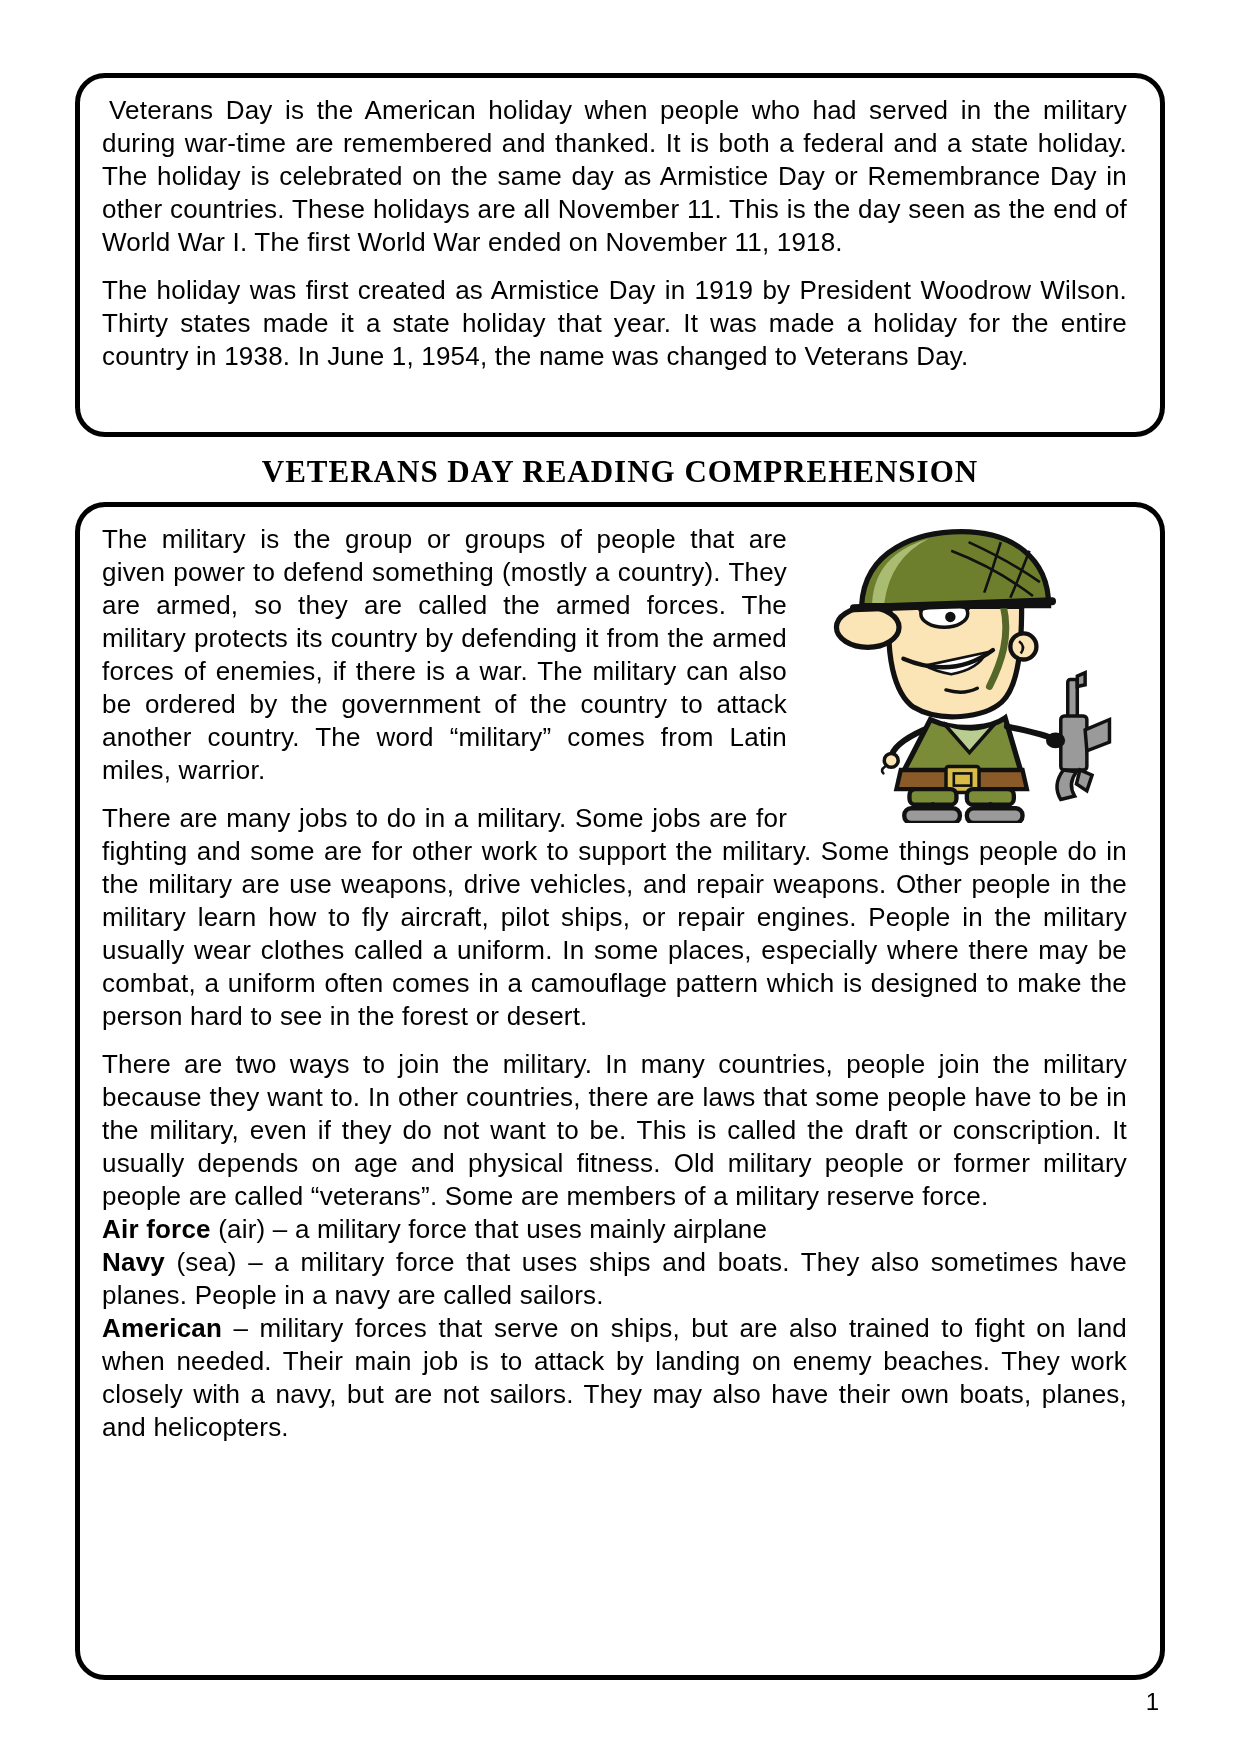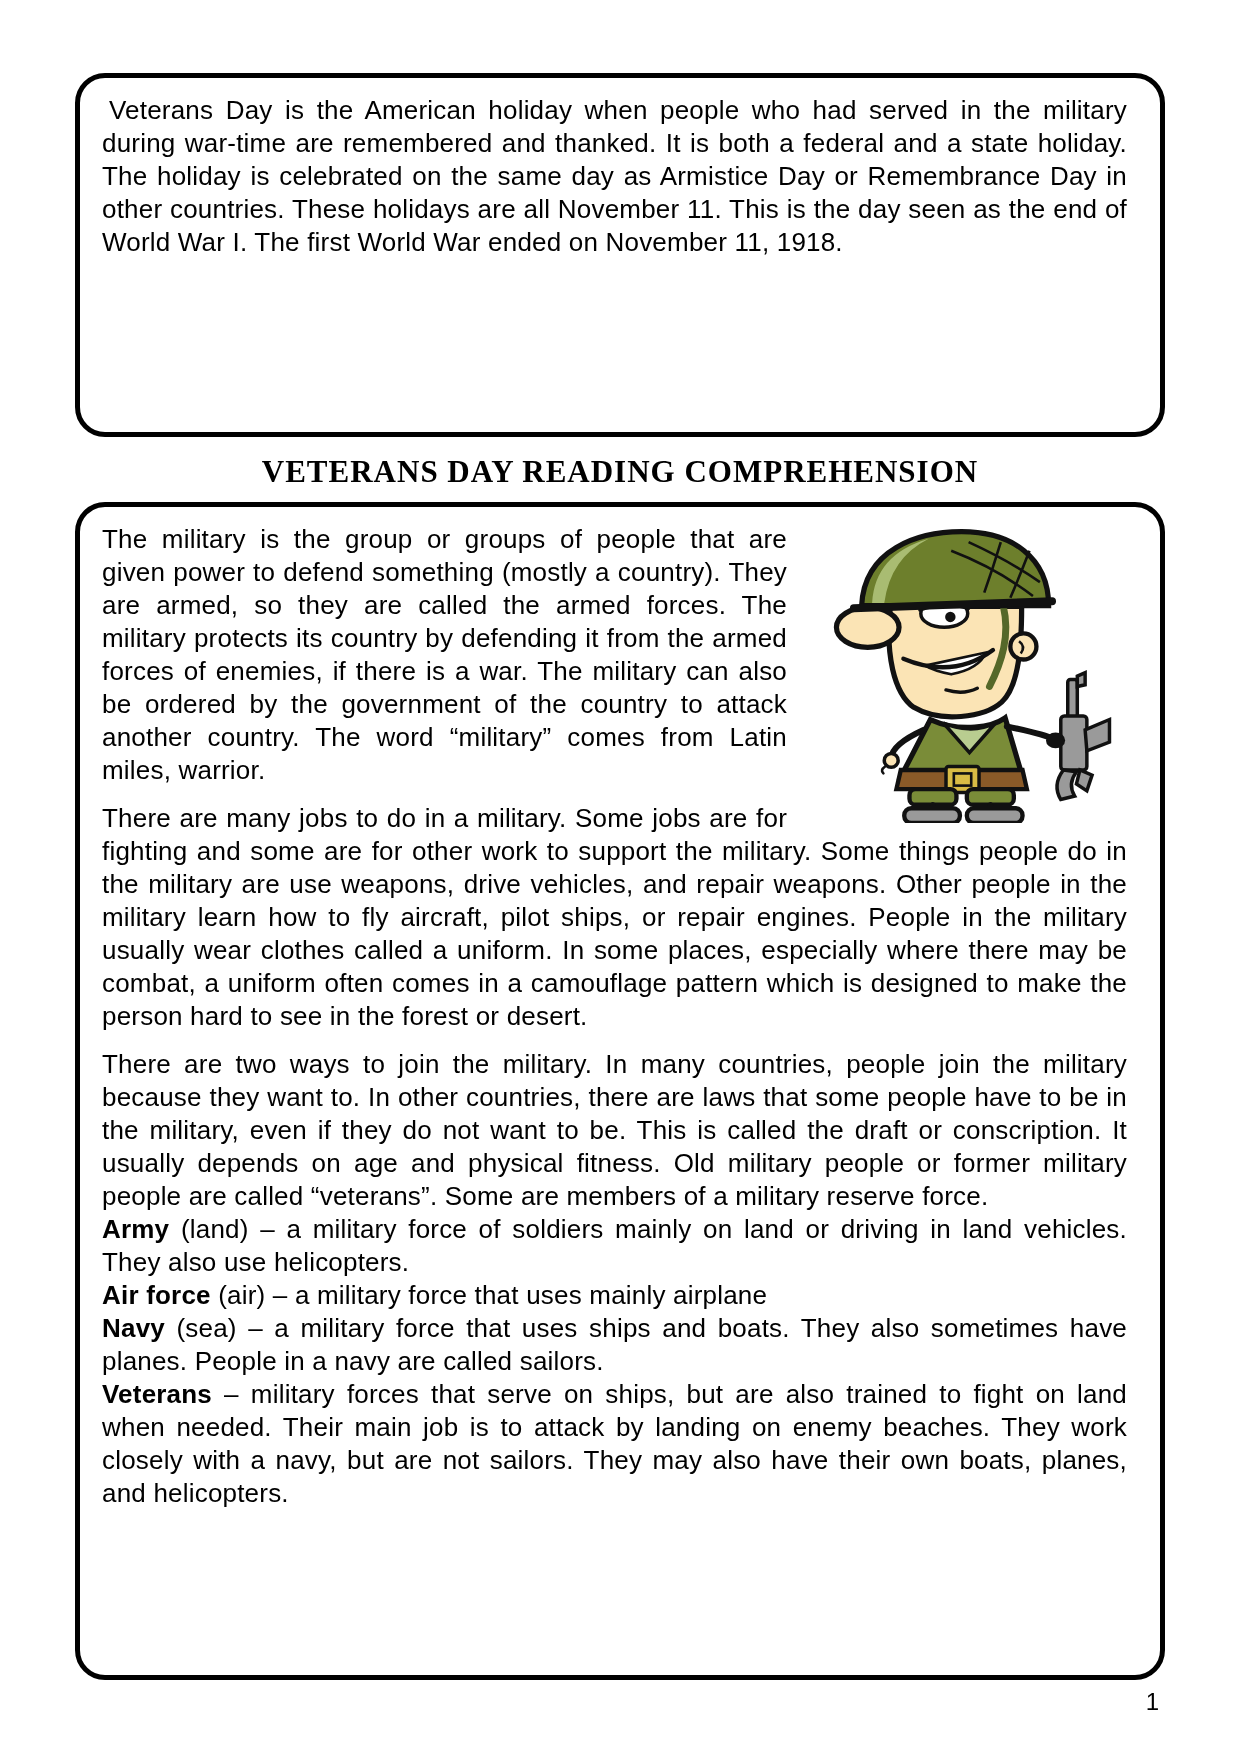--- a/index.html
+++ b/index.html
@@ -68,20 +68,21 @@
   }
 </style>
 </head>
 <body>
 
 <div class="page">
   <div class="content">
 
     <div class="rbox intro-box">
       <p class="indent">Veterans Day is the American holiday when people who had served in the military during war-time are remembered and thanked. It is both a federal and a state holiday. The holiday is celebrated on the same day as Armistice Day or Remembrance Day in other countries. These holidays are all November 11. This is the day seen as the end of World War I. The first World War ended on November 11, 1918.</p>
+      <p>The holiday was first created as Armistice Day in 1919 by President Woodrow Wilson. Thirty states made it a state holiday that year. It was made a holiday for the entire country in 1938. In June 1, 1954, the name was changed to Veterans Day.</p>
     </div>
 
     <div class="worksheet-title">VETERANS DAY READING COMPREHENSION</div>
 
     <div class="rbox reading-box">
 
       <div class="illustration">
         <svg viewBox="0 0 330 345" preserveAspectRatio="xMidYMid meet" xmlns="http://www.w3.org/2000/svg">
 
           <path d="M78,96 C72,150 82,196 105,212 C135,230 186,224 206,206 C223,190 229,155 229,96 Z" stroke="#111111" stroke-width="6" fill="#fbe4b5"></path>
@@ -141,24 +142,23 @@
 
           <rect x="94" y="328" width="64" height="17" rx="8" stroke="#111111" stroke-width="5" fill="#9a9a9a"></rect>
           <rect x="166" y="328" width="64" height="17" rx="8" stroke="#111111" stroke-width="5" fill="#9a9a9a"></rect>
         </svg>
       </div>
 
       <p>The military is the group or groups of people that are given power to defend something (mostly a country). They are armed, so they are called the armed forces. The military protects its country by defending it from the armed forces of enemies, if there is a war. The military can also be ordered by the government of the country to attack another country. The word “military” comes from Latin miles, warrior.</p>
       <p>There are many jobs to do in a military. Some jobs are for fighting and some are for other work to support the military. Some things people do in the military are use weapons, drive vehicles, and repair weapons. Other people in the military learn how to fly aircraft, pilot ships, or repair engines. People in the military usually wear clothes called a uniform. In some places, especially where there may be combat, a uniform often comes in a camouflage pattern which is designed to make the person hard to see in the forest or desert.</p>
       <p>There are two ways to join the military. In many countries, people join the military because they want to. In other countries, there are laws that some people have to be in the military, even if they do not want to be. This is called the draft or conscription. It usually depends on age and physical fitness. Old military people or former military people are called “veterans”. Some are members of a military reserve force.</p>
 
-      <p class="branch"><b>Army</b><span> (land) – a military force of soldiers mainly on land or driving in land vehicles. They also use helicopters.</span></p>
       <p class="branch"><b>Air force</b><span> (air) – a military force that uses mainly airplane</span></p>
       <p class="branch"><b>Navy</b><span> (sea) – a military force that uses ships and boats. They also sometimes have planes. People in a navy are called sailors.</span></p>
-      <p class="branch"><b>Veterans</b><span> – military forces that serve on ships, but are also trained to fight on land when needed. Their main job is to attack by landing on enemy beaches. They work closely with a navy, but are not sailors. They may also have their own boats, planes, and helicopters.</span></p>
+      <p class="branch"><b>American</b><span> – military forces that serve on ships, but are also trained to fight on land when needed. Their main job is to attack by landing on enemy beaches. They work closely with a navy, but are not sailors. They may also have their own boats, planes, and helicopters.</span></p>
     </div>
 
     <div class="footer-area">
       <div class="page-number">1</div>
     </div>
 
   </div>
 </div>
 
 </body></html>

